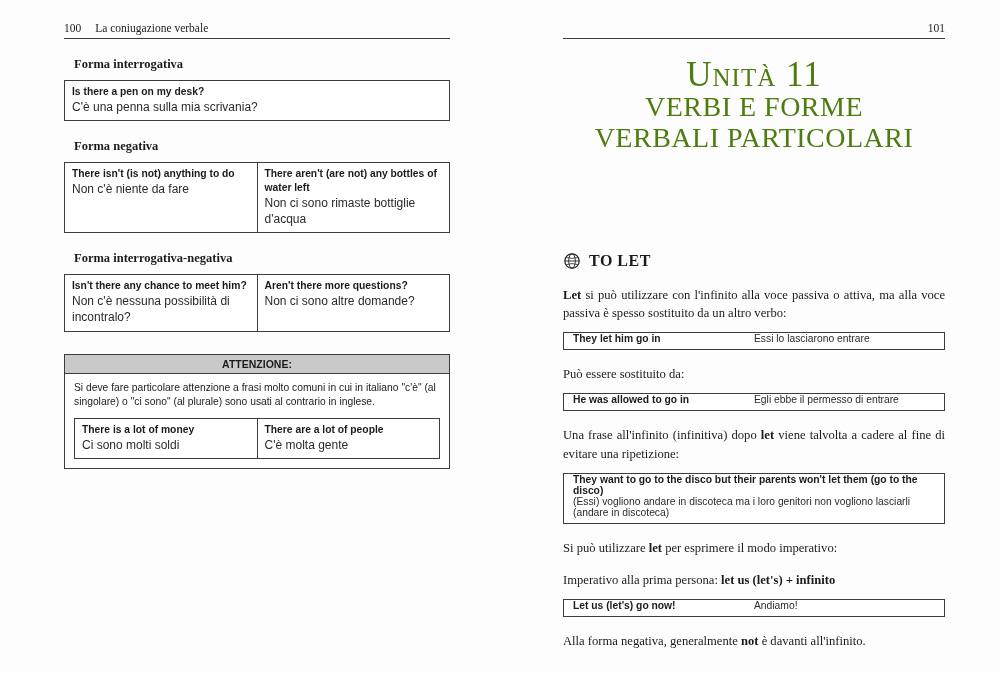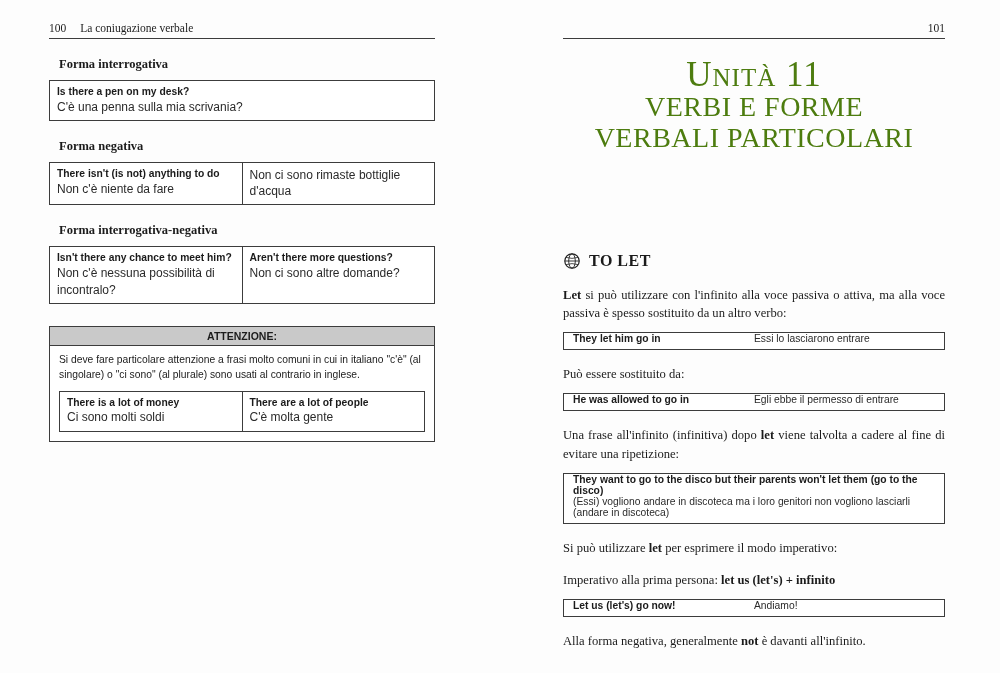--- a/index.html
+++ b/index.html
@@ -1,20 +1,20 @@
 <!DOCTYPE html>
 <html><head>
 <meta charset="utf-8">
 <style>
   * { margin:0; padding:0; box-sizing:border-box; }
   html,body { width:1000px; height:673px; background:#fdfdfd; color:#1b1b1b;
     font-family:"Liberation Serif", serif; overflow:hidden; }
 
   .page { position:absolute; top:22px; }
-  .page-left  { left:49px;  width:386px; }
+  .page-left  { left:64px;  width:386px; }
   .page-right { left:563px; width:382px; }
 
   
   .running-head { display:flex; align-items:flex-end; gap:14px;
     font-size:11.5px; padding-bottom:4px; border-bottom:1.3px solid #3c3c3c; }
   .running-head.right { justify-content:flex-end;align-items:flex-end; }
 
   
   .section-heading { font-weight:bold; font-size:12.5px; margin:18px 10px 8px; }
   .example-table { display:flex; border:1px solid #3c3c3c; background:#fff; }
@@ -68,20 +68,21 @@
     </div>
   </div>
 
   <div class="section-heading">Forma negativa</div>
   <div class="example-table">
     <div class="example-cell">
       <div class="en">There isn't (is not) anything to do</div>
       <div class="it">Non c'è niente da fare</div>
     </div>
     <div class="example-cell">
+      <div class="en">There aren't (are not) any bottles of water left</div>
       <div class="it">Non ci sono rimaste bottiglie d'acqua</div>
     </div>
   </div>
 
   <div class="section-heading">Forma interrogativa-negativa</div>
   <div class="example-table">
     <div class="example-cell">
       <div class="en">Isn't there any chance to meet him?</div>
       <div class="it">Non c'è nessuna possibilità di incontralo?</div>
     </div>

